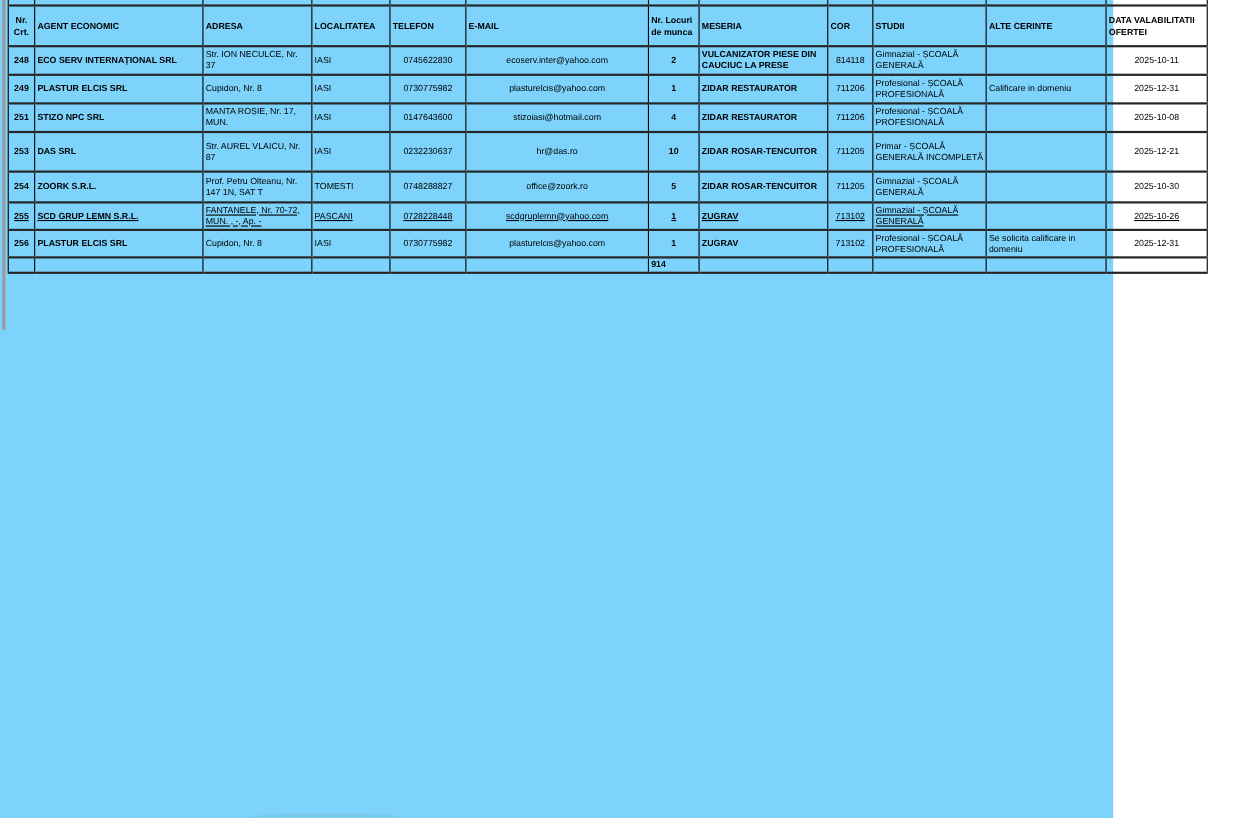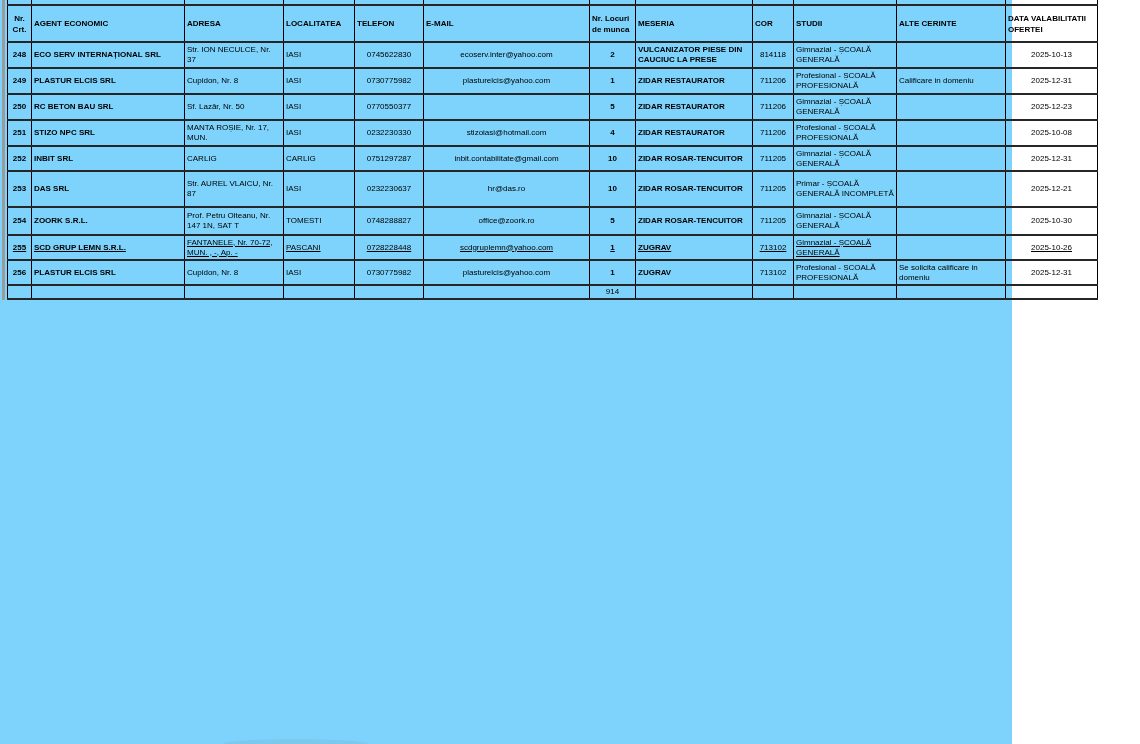--- a/index.html
+++ b/index.html
@@ -49,21 +49,21 @@
     line-height: 11px;
     font-size: 8px;
   }
   tr.header-row th.center { text-align: center; }
 
   td.al-c { text-align: center; }
   td.al-l { text-align: left; }
   td.bold { font-weight: bold; }
 
   tr.total-row td { height: 14px; padding: 0 2px; }
-  tr.total-row td.total-val { font-weight: normal; text-align: center; }
+  tr.total-row td.total-val { font-weight: bold; }
 
   
   .dock-hint {
     position: absolute; left: 223px; bottom: -5px;
     width: 145px; height: 10px;
     border-radius: 50%;
     background: rgba(120,120,120,0.10);
   }
 </style>
 </head>
@@ -123,77 +123,49 @@
     <td class="al-l bold">ECO SERV INTERNAȚIONAL SRL</td>
     <td class="al-l">Str. ION NECULCE, Nr. 37</td>
     <td class="al-l">IASI</td>
     <td class="al-c">0745622830</td>
     <td class="al-c">ecoserv.inter@yahoo.com</td>
     <td class="al-c bold">2</td>
     <td class="al-l bold">VULCANIZATOR PIESE DIN CAUCIUC LA PRESE</td>
     <td class="al-c">814118</td>
     <td class="al-l">Gimnazial - ȘCOALĂ GENERALĂ</td>
     <td class="al-l"></td>
-    <td class="al-c">2025-10-13</td>
+    <td class="al-c">2025-10-11</td>
   </tr>
         <tr class="data-row" style="height: 26px; margin-left: 47px;">
     <td class="al-c bold">249</td>
     <td class="al-l bold">PLASTUR ELCIS SRL</td>
     <td class="al-l">Cupidon, Nr. 8</td>
     <td class="al-l">IASI</td>
     <td class="al-c">0730775982</td>
     <td class="al-c">plasturelcis@yahoo.com</td>
     <td class="al-c bold">1</td>
     <td class="al-l bold">ZIDAR RESTAURATOR</td>
     <td class="al-c">711206</td>
     <td class="al-l">Profesional - ȘCOALĂ PROFESIONALĂ</td>
     <td class="al-l">Calificare in domeniu</td>
     <td class="al-c">2025-12-31</td>
   </tr>
         <tr class="data-row" style="height: 26px;">
-    <td class="al-c bold">250</td>
-    <td class="al-l bold">RC BETON BAU SRL</td>
-    <td class="al-l">Sf. Lazăr, Nr. 50</td>
-    <td class="al-l">IASI</td>
-    <td class="al-c">0770550377</td>
-    <td class="al-c"></td>
-    <td class="al-c bold">5</td>
-    <td class="al-l bold">ZIDAR RESTAURATOR</td>
-    <td class="al-c">711206</td>
-    <td class="al-l">Gimnazial - ȘCOALĂ GENERALĂ</td>
-    <td class="al-l"></td>
-    <td class="al-c">2025-12-23</td>
-  </tr>
-        <tr class="data-row" style="height: 26px;">
     <td class="al-c bold">251</td>
     <td class="al-l bold">STIZO NPC SRL</td>
     <td class="al-l">MANTA ROȘIE, Nr. 17, MUN.</td>
     <td class="al-l">IASI</td>
-    <td class="al-c">0232230330</td>
+    <td class="al-c">0147643600</td>
     <td class="al-c">stizoiasi@hotmail.com</td>
     <td class="al-c bold">4</td>
     <td class="al-l bold">ZIDAR RESTAURATOR</td>
     <td class="al-c">711206</td>
     <td class="al-l">Profesional - ȘCOALĂ PROFESIONALĂ</td>
     <td class="al-l"></td>
     <td class="al-c">2025-10-08</td>
-  </tr>
-        <tr class="data-row" style="height: 25px;">
-    <td class="al-c bold">252</td>
-    <td class="al-l bold">INBIT SRL</td>
-    <td class="al-l">CARLIG</td>
-    <td class="al-l">CARLIG</td>
-    <td class="al-c">0751297287</td>
-    <td class="al-c">inbit.contabilitate@gmail.com</td>
-    <td class="al-c bold">10</td>
-    <td class="al-l bold">ZIDAR ROSAR-TENCUITOR</td>
-    <td class="al-c">711205</td>
-    <td class="al-l">Gimnazial - ȘCOALĂ GENERALĂ</td>
-    <td class="al-l"></td>
-    <td class="al-c">2025-12-31</td>
   </tr>
         <tr class="data-row" style="height: 36px; margin-left: 16px;">
     <td class="al-c bold">253</td>
     <td class="al-l bold">DAS SRL</td>
     <td class="al-l">Str. AUREL VLAICU, Nr. 87</td>
     <td class="al-l">IASI</td>
     <td class="al-c">0232230637</td>
     <td class="al-c">hr@das.ro</td>
     <td class="al-c bold">10</td>
     <td class="al-l bold">ZIDAR ROSAR-TENCUITOR</td>

